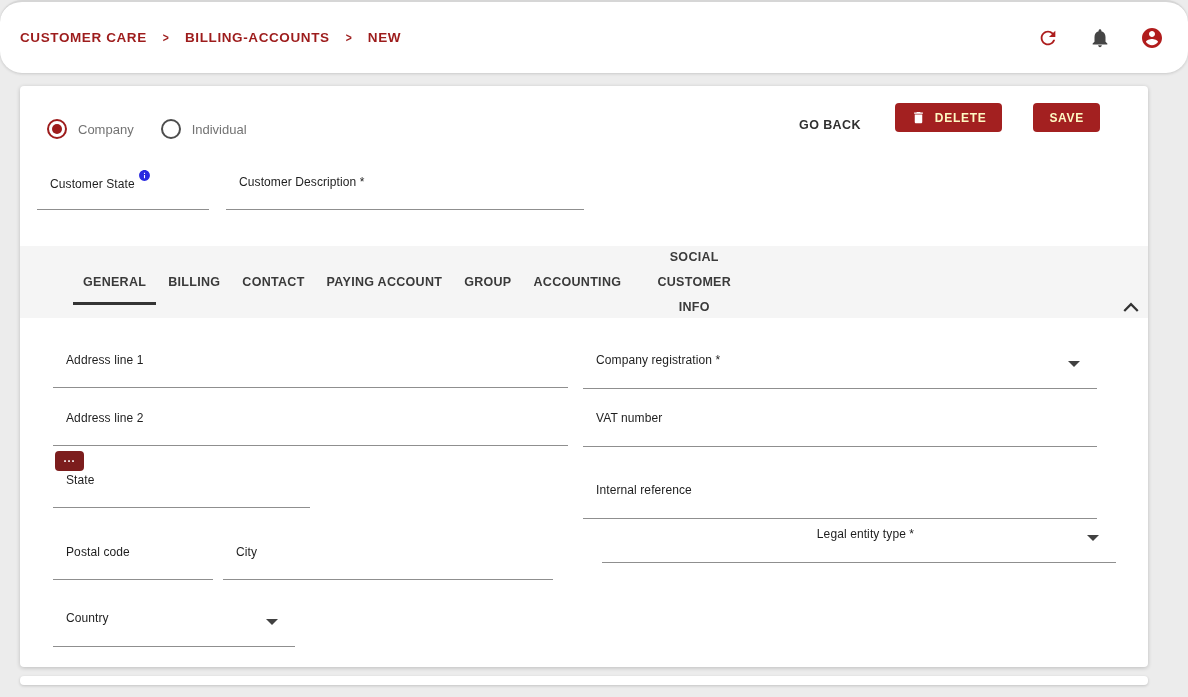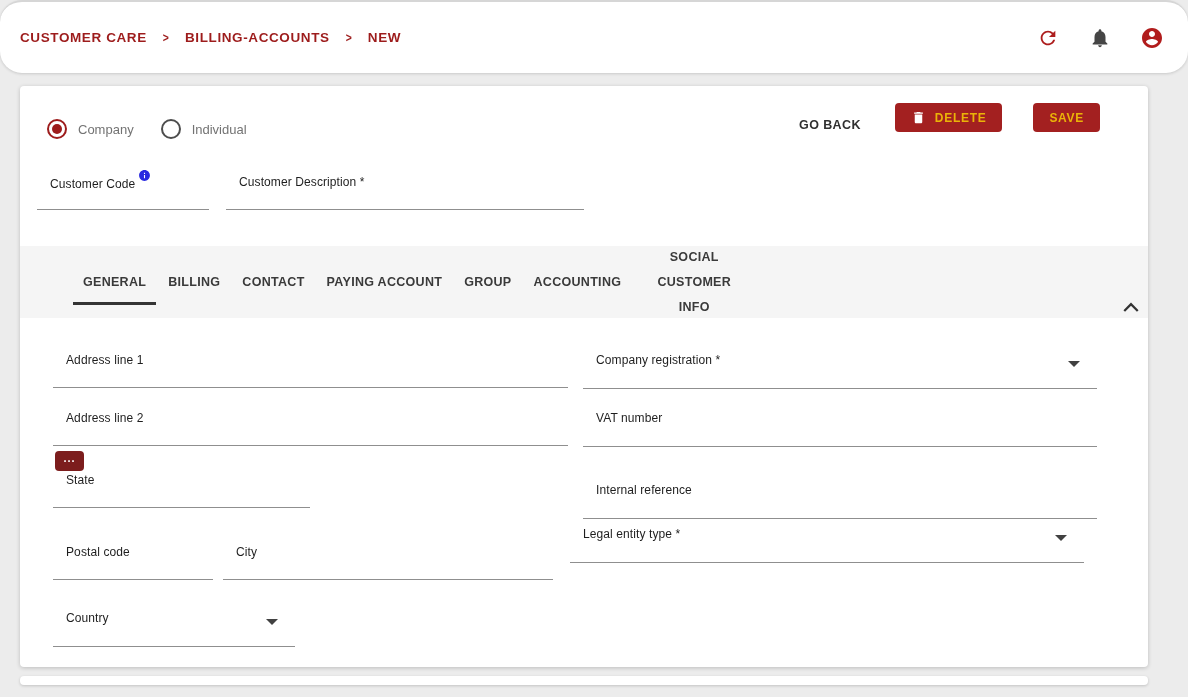--- a/index.html
+++ b/index.html
@@ -49,21 +49,21 @@
     border:2px solid #9d1c1c;
     display:flex; align-items:center; justify-content:center;
   }
   .radio-outer.unchecked { border-color:#4d4d4d; }
   .radio-dot { width:10px; height:10px; border-radius:50%; background:#9d1c1c; }
 
   
   .actions { position:absolute; top:17px; right:48px; display:flex; align-items:flex-end; gap:31px; }
   .go-back { font-size:12.5px; font-weight:bold; color:#303030; letter-spacing:.4px; cursor:pointer; margin-right:3px; }
   .btn {
-    height:29px; border-radius:4px; background:#a32020; color:#eab308;
+    height:29px; border-radius:4px; background:#a32020; color:#fef9c3;
     font-family:"Liberation Sans", sans-serif;
     font-weight:bold; font-size:12px; letter-spacing:.7px;
     display:flex; align-items:center; justify-content:center;
     padding:0 16px; cursor:pointer; border:none;
   }
   .btn .trash { width:15px; height:15px; margin-right:9px; }
 
   
   .field {
     position:absolute;
@@ -119,21 +119,21 @@
   .f-desc   { left:206px; top:88px;  width:358px; height:36px; }
   .f-addr1  { left:33px;  top:266px; width:515px; height:36px; }
   .f-addr2  { left:33px;  top:324px; width:515px; height:36px; }
   .f-state  { left:33px;  top:386px; width:257px; height:36px; }
   .f-postal { left:33px;  top:458px; width:160px; height:36px; }
   .f-city   { left:203px; top:458px; width:330px; height:36px; }
   .f-country{ left:33px;  top:524px; width:242px; height:37px; }
   .f-compreg{ left:563px; top:266px; width:514px; height:37px; }
   .f-vat    { left:563px; top:324px; width:514px; height:37px; }
   .f-intref { left:563px; top:396px; width:514px; height:37px; }
-  .f-legal  { left:550px; top:440px; width:514px; height:37px; }
+  .f-legal  { left:582px; top:440px; width:514px; height:37px;text-align:center; }
 
   
   .bottom-strip {
     position:absolute; left:20px; top:676px; width:1128px; height:9px;
     background:#fff; border-radius:4px;
     box-shadow:0 1px 3px rgba(0,0,0,.18);
   }
 </style>
 </head>
 <body>
@@ -187,21 +187,21 @@
           <path d="M6 19c0 1.1.9 2 2 2h8c1.1 0 2-.9 2-2V7H6v12zM19 4h-3.5l-1-1h-5l-1 1H5v2h14V4z"></path>
         </svg>
       <span>DELETE</span>
     </button>
     <button class="btn">
       <span>SAVE</span>
     </button>
   </div>
 
   <div class="field f-code">
-    <label><span>Customer Code</span><span class="info-badge"><svg viewBox="0 0 24 24" fill="#2a2ae0">
+    <label><span>Customer State</span><span class="info-badge"><svg viewBox="0 0 24 24" fill="#2a2ae0">
             <path d="M12 2C6.48 2 2 6.48 2 12s4.48 10 10 10 10-4.48 10-10S17.52 2 12 2zm1 15h-2v-6h2v6zm0-8h-2V7h2v2z"></path>
           </svg></span></label>
   </div>
   <div class="field f-desc">
     <label>Customer Description *</label>
   </div>
 
   <div class="tabbar">
     <div class="tab active">GENERAL</div>
     <div class="tab">BILLING</div>

